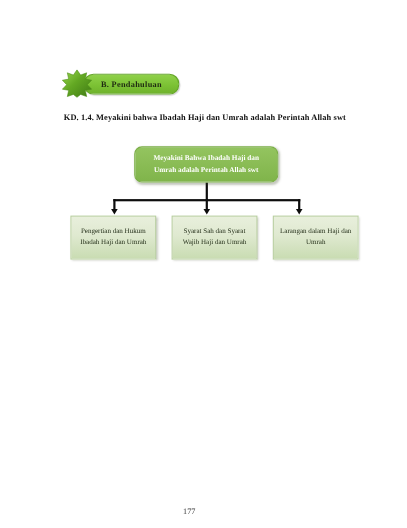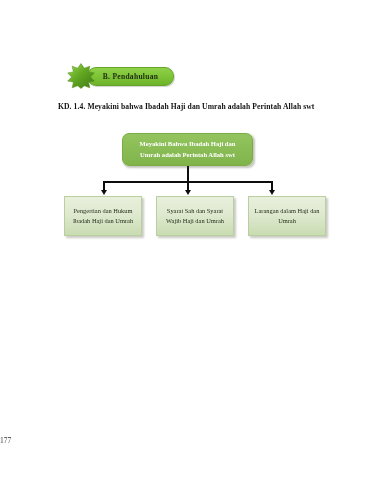--- a/index.html
+++ b/index.html
@@ -17,21 +17,21 @@
   }
   .page {
     position: absolute;
     inset: 0;
     background: #ffffff;
   }
 
   
   .section-badge {
     position: absolute;
-    left: 67px;
+    left: 56px;
     top: 63px;
     width: 105px;
     height: 26px;
     text-align: right;
   }
   .badge-star {
     position: absolute;
     left: 0;
     top: 0;
     width: 28px;
@@ -173,23 +173,23 @@
     border-top: 5.5px solid #0d0d0d;
   }
   .head-1 { left: 100.6px; }
   .head-2 { left: 184.6px; }
   .head-3 { left: 268.6px; }
 
   
   .page-number {
     position: absolute;
     left: 0;
-    top: 436px;
+    top: 460px;
     width: 344px;
-    text-align: left;
+    text-align: center;
     font-family: "Liberation Serif", serif;
     font-size: 7.5px;
     color: #3a3a3a;
   }
 </style>
 </head>
 <body>
 
 <div class="page">
 

